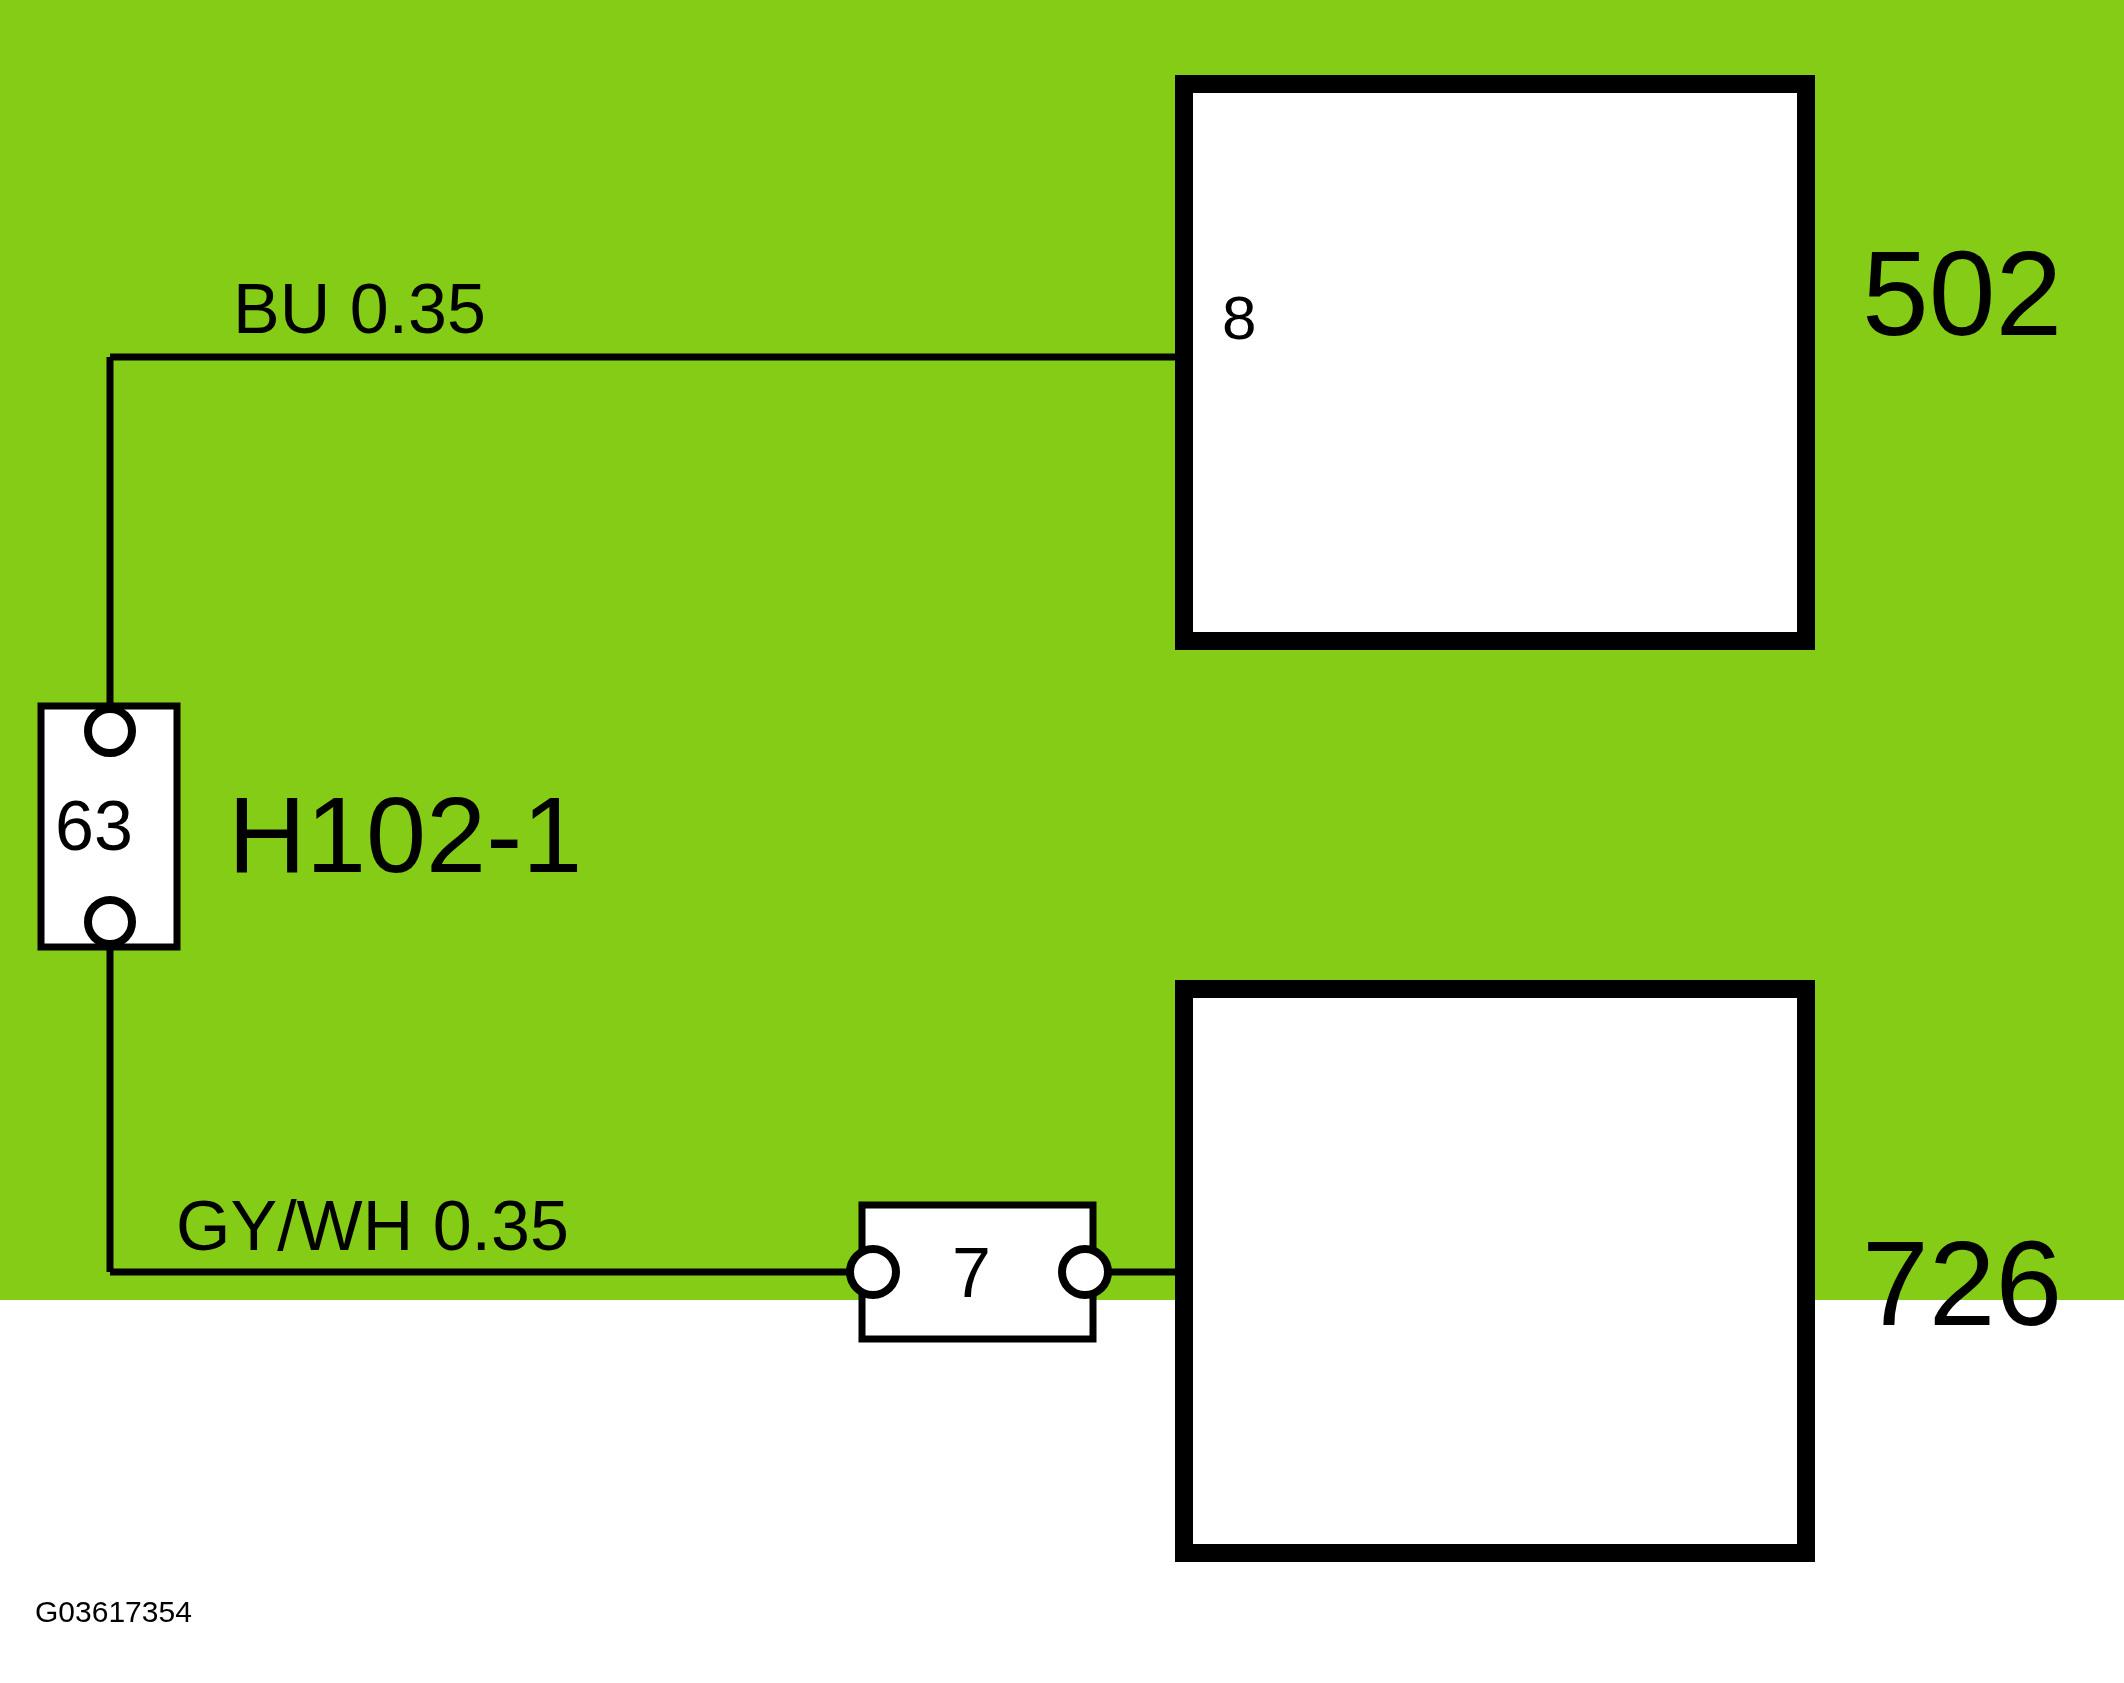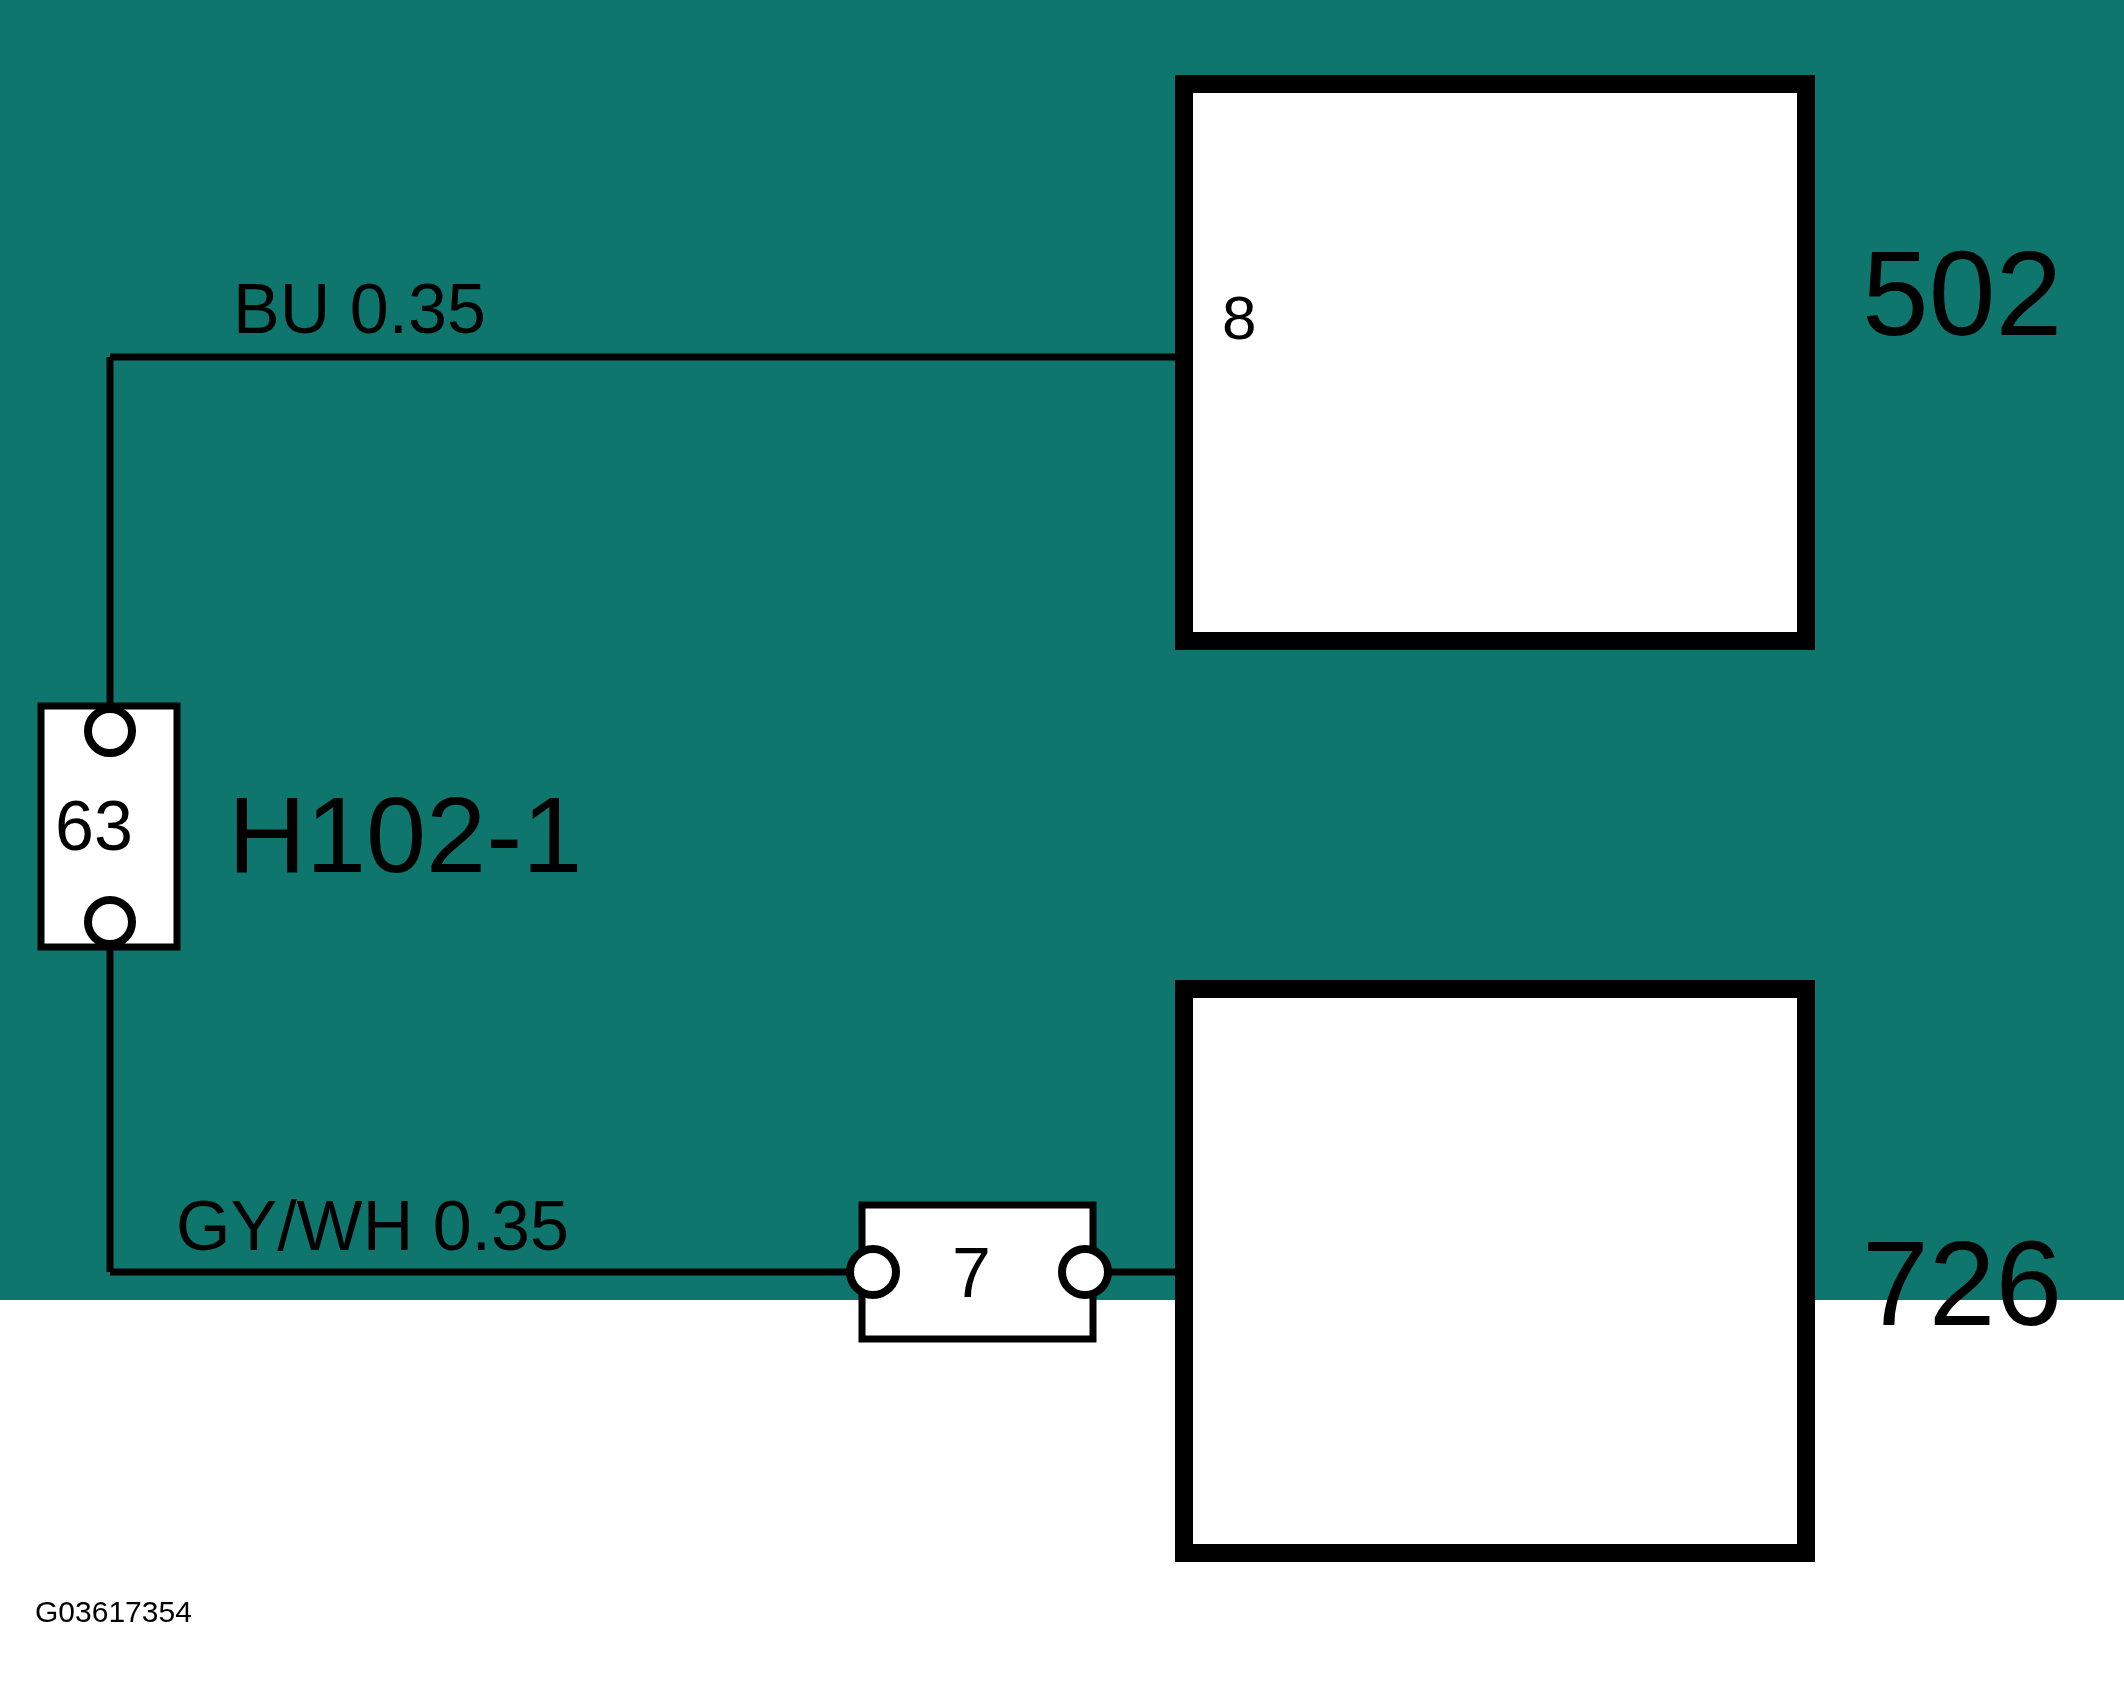--- a/index.html
+++ b/index.html
@@ -10,21 +10,21 @@
   body {
     width: 2124px;
     height: 1683px;
     font-family: "Liberation Sans", sans-serif;
     overflow: hidden;
   }
   #diagram-root {
     position: relative;
     width: 2124px;
     height: 1300px;
-    background: #0f766e;
+    background: #84cc16;
   }
   svg#wiring-svg {
     display: block;
     width: 2124px;
     height: 1683px;
   }
   .wire {
     stroke: #000000;
     stroke-width: 7;
     fill: none;

